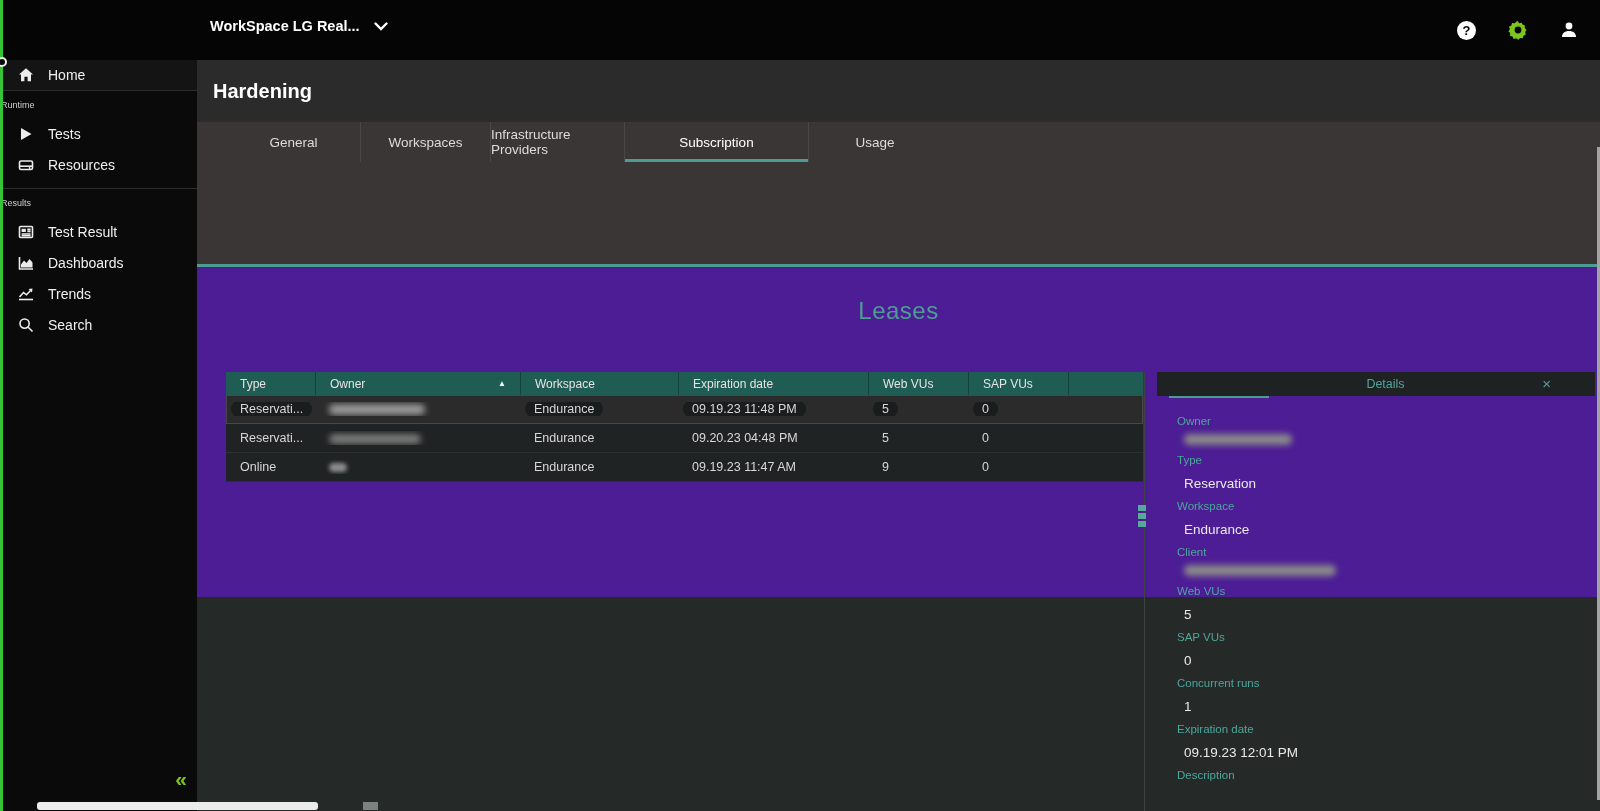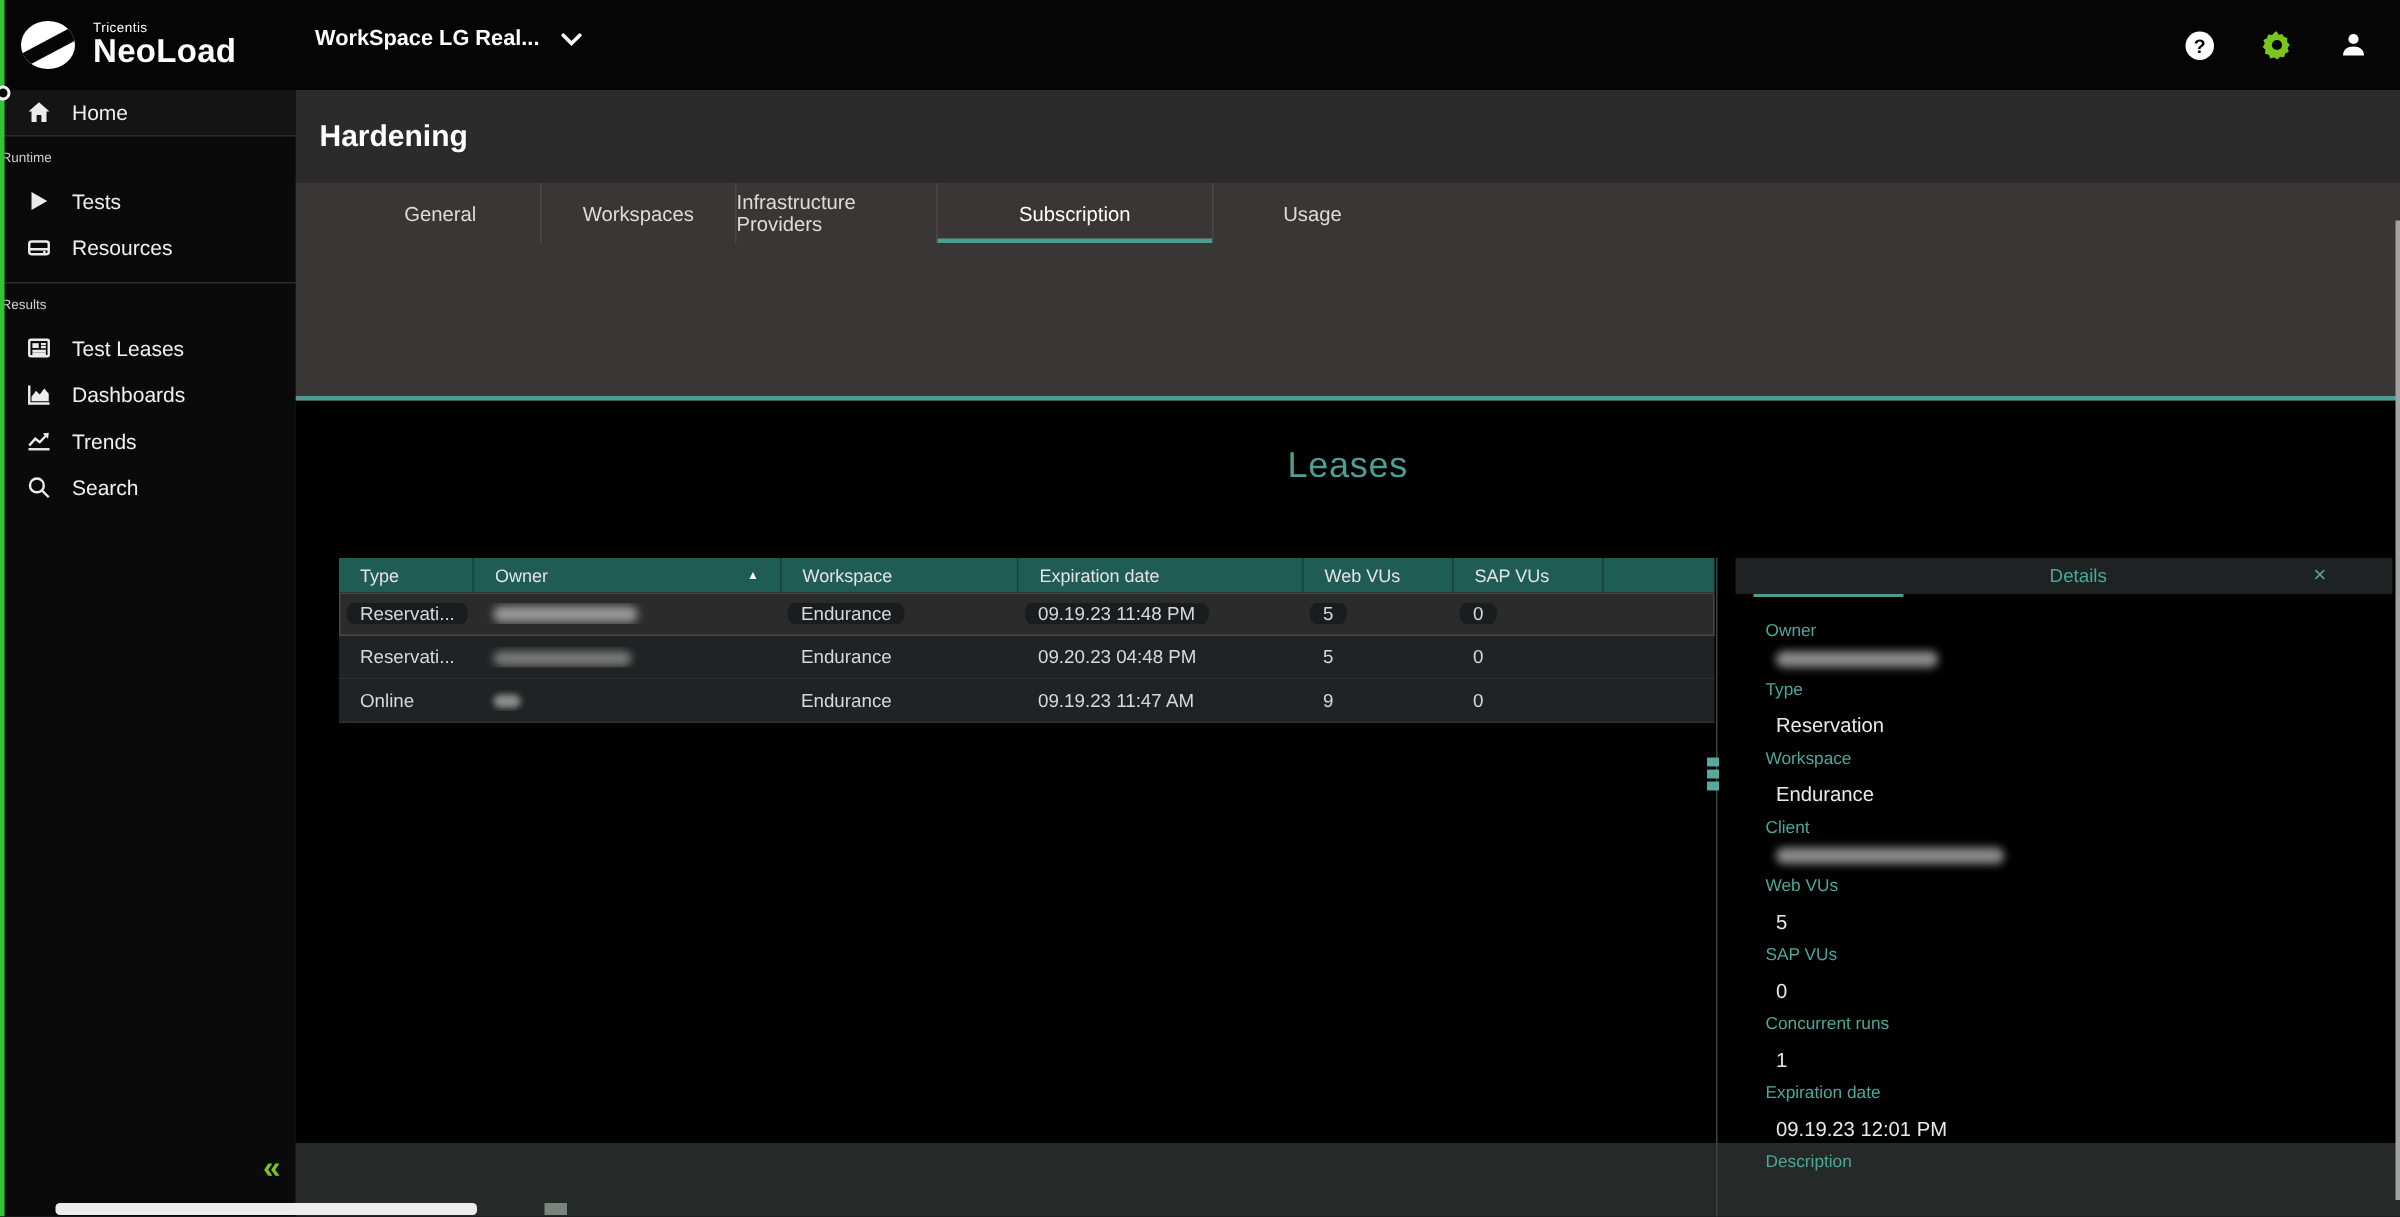--- a/index.html
+++ b/index.html
@@ -36,21 +36,21 @@
   .sidebar { position:absolute; left:0; top:60px; width:197px; height:751px; background:#0a0a0a; z-index:30; }
   .side-item { display:flex; align-items:center; height:31px; color:#f0f0f0; font-size:14px; cursor:pointer; }
   .side-item .ic { width:16px; height:16px; margin-left:18px; margin-right:14px; flex:0 0 16px; }
   .side-item.first { height:30px; background:#141414; }
   .side-rule { height:1px; background:#2c2c2c; margin:0; }
   .side-section { color:#cfcfcf; font-size:9px; padding:9px 0 4px 1px; }
   .side-group { padding:4px 0 8px 0; }
   .collapse { position:absolute; right:10px; bottom:22px; color:#7cc41f; font-size:21px; font-weight:bold; cursor:pointer; line-height:1; }
 
   
-  .main { position:absolute; left:197px; top:60px; width:1403px; height:702px; background:#000000; }
+  .main { position:absolute; left:197px; top:60px; width:1403px; height:537px; background:#4c1d95; }
   .page-header { height:62px; background:#2b2b2b; display:flex; align-items:center; }
   .page-title { color:#ffffff; font-size:20px; font-weight:bold; margin-left:16px; }
 
   .tabbar { height:148px; background:#3a3636; border-bottom:3px solid #4c9c92; position:relative; height:145px;padding-left:30px; }
   .tabs-row { display:flex; height:40px; }
   .tab { height:40px; display:flex; align-items:center; justify-content:center;
     color:#dcdcdc; font-size:13.5px; cursor:pointer; position:relative; width:133px; }
   .tab + .tab { border-left:1px solid #4b4747; }
   .tab:nth-child(1){ width:133px; } .tab:nth-child(2){ width:130px; } .tab:nth-child(3){ width:134px; }
   .tab:nth-child(4){ width:184px; } .tab:nth-child(5){ width:133px; } .tab:nth-child(6){ width:133px; }
@@ -99,31 +99,20 @@
 
   svg .st { fill:none; stroke:#ececec; stroke-width:1.6; }
   svg .fl { fill:#ececec; }
 </style>
 </head>
 <body>
 
 <div id="screen">
 
   <div class="topbar">
-    <div class="brand">
-      <div class="brand-mark">
-        <div class="ring">
-            <div class="swoosh"></div>
-          </div>
-      </div>
-      <div class="brand-text">
-        <div class="brand-small">Tricentis</div>
-        <div class="brand-large">NeoLoad</div>
-      </div>
-    </div>
     <div class="ws-select">
       <span>WorkSpace LG Real...</span>
       <svg width="14" height="9" viewBox="0 0 14 9">
         <path d="M1.5 1.5 L7 7 L12.5 1.5" fill="none" stroke="#ffffff" stroke-width="2.4" stroke-linecap="round"></path>
       </svg>
     </div>
     <div class="topbar-icons">
       <div class="help-ic">?</div>
       <div class="gear-ic">
         <svg width="20" height="20" viewBox="0 0 20 20">
@@ -177,21 +166,21 @@
     <div class="side-section">Results</div>
     <div class="side-group">
       <div class="side-item">
         <span class="ic">
           <svg width="16" height="16" viewBox="0 0 16 16">
             <rect class="st" x="1.5" y="2.5" width="13" height="11" rx="1"></rect>
             <rect class="fl" x="3.6" y="4.8" width="4.2" height="3.2"></rect>
             <path class="st" d="M9.3 5.4 H12.6 M9.3 7.4 H12.6 M3.6 10 H12.6 M3.6 11.8 H12.6" stroke-width="1.1"></path>
           </svg>
         </span>
-        <span>Test Leases</span>
+        <span>Test Result</span>
       </div>
       <div class="side-item">
         <span class="ic">
           <svg width="16" height="16" viewBox="0 0 16 16">
             <path class="st" d="M1.5 2 V14 H15" stroke-width="1.3"></path>
             <path class="fl" d="M3 12.5 3 9.5 6 5.5 8.5 8 11.5 4 14.5 7.5 14.5 12.5 Z"></path>
           </svg>
         </span>
         <span>Dashboards</span>
       </div>

